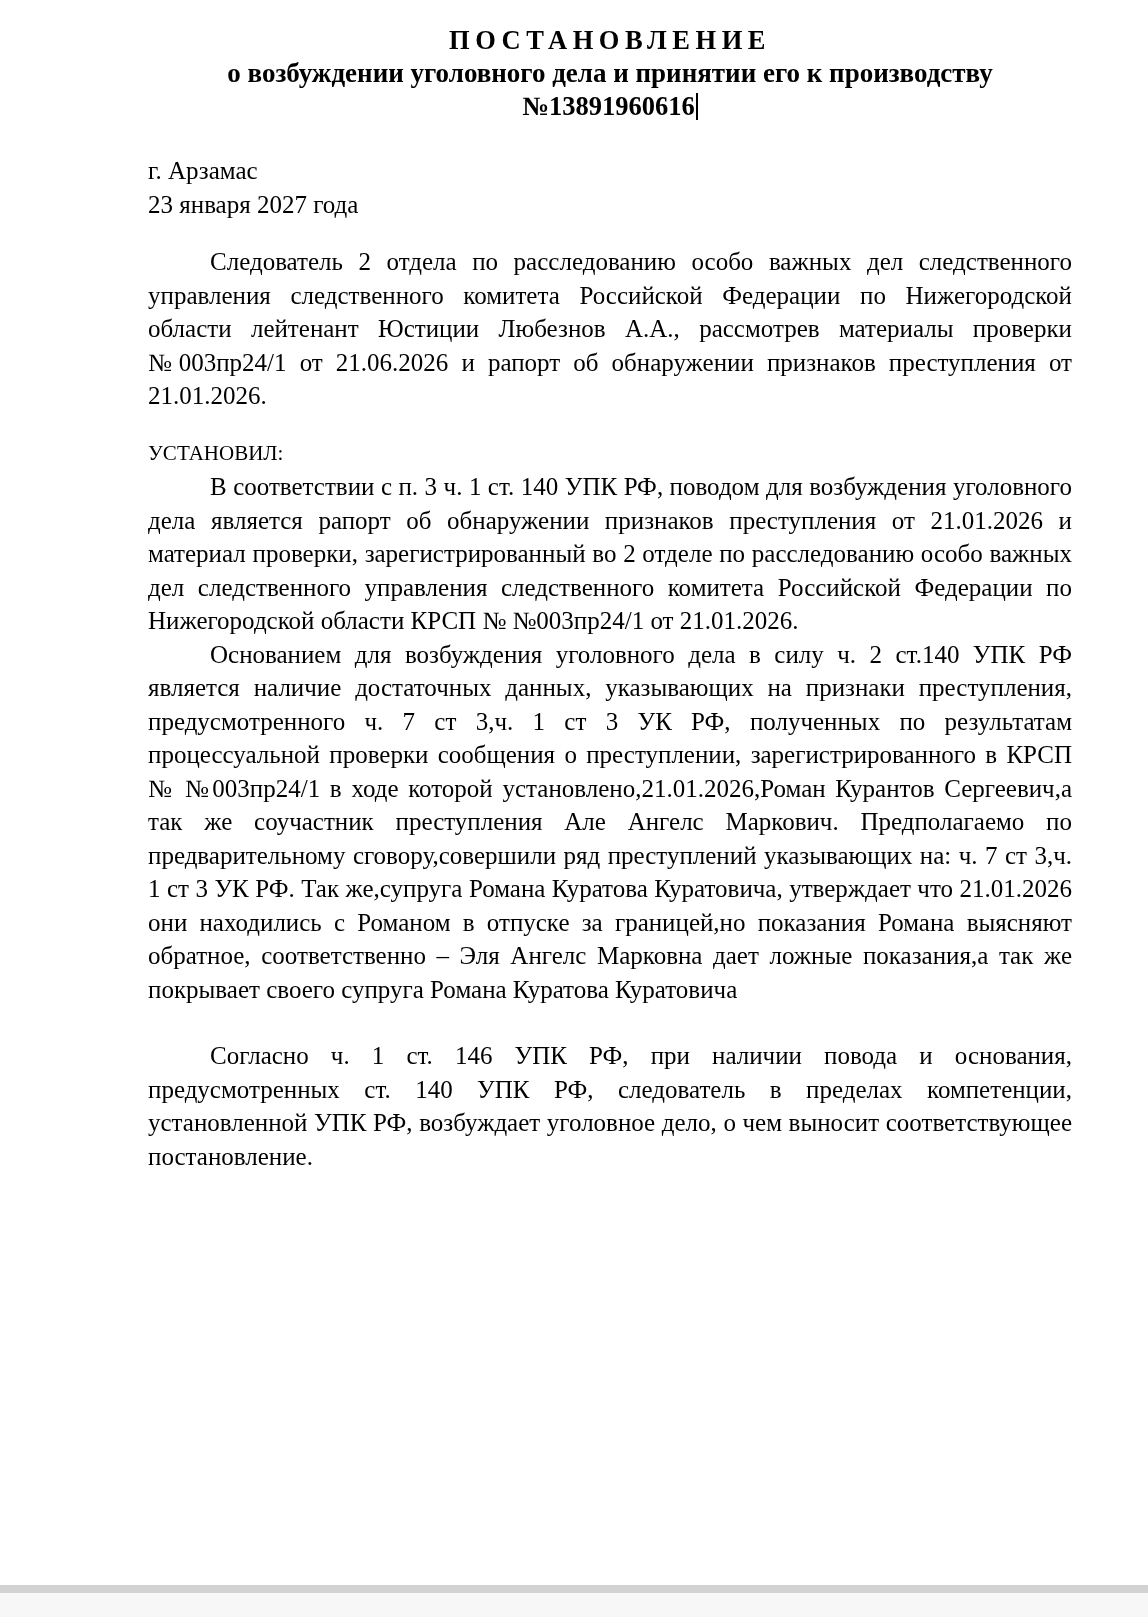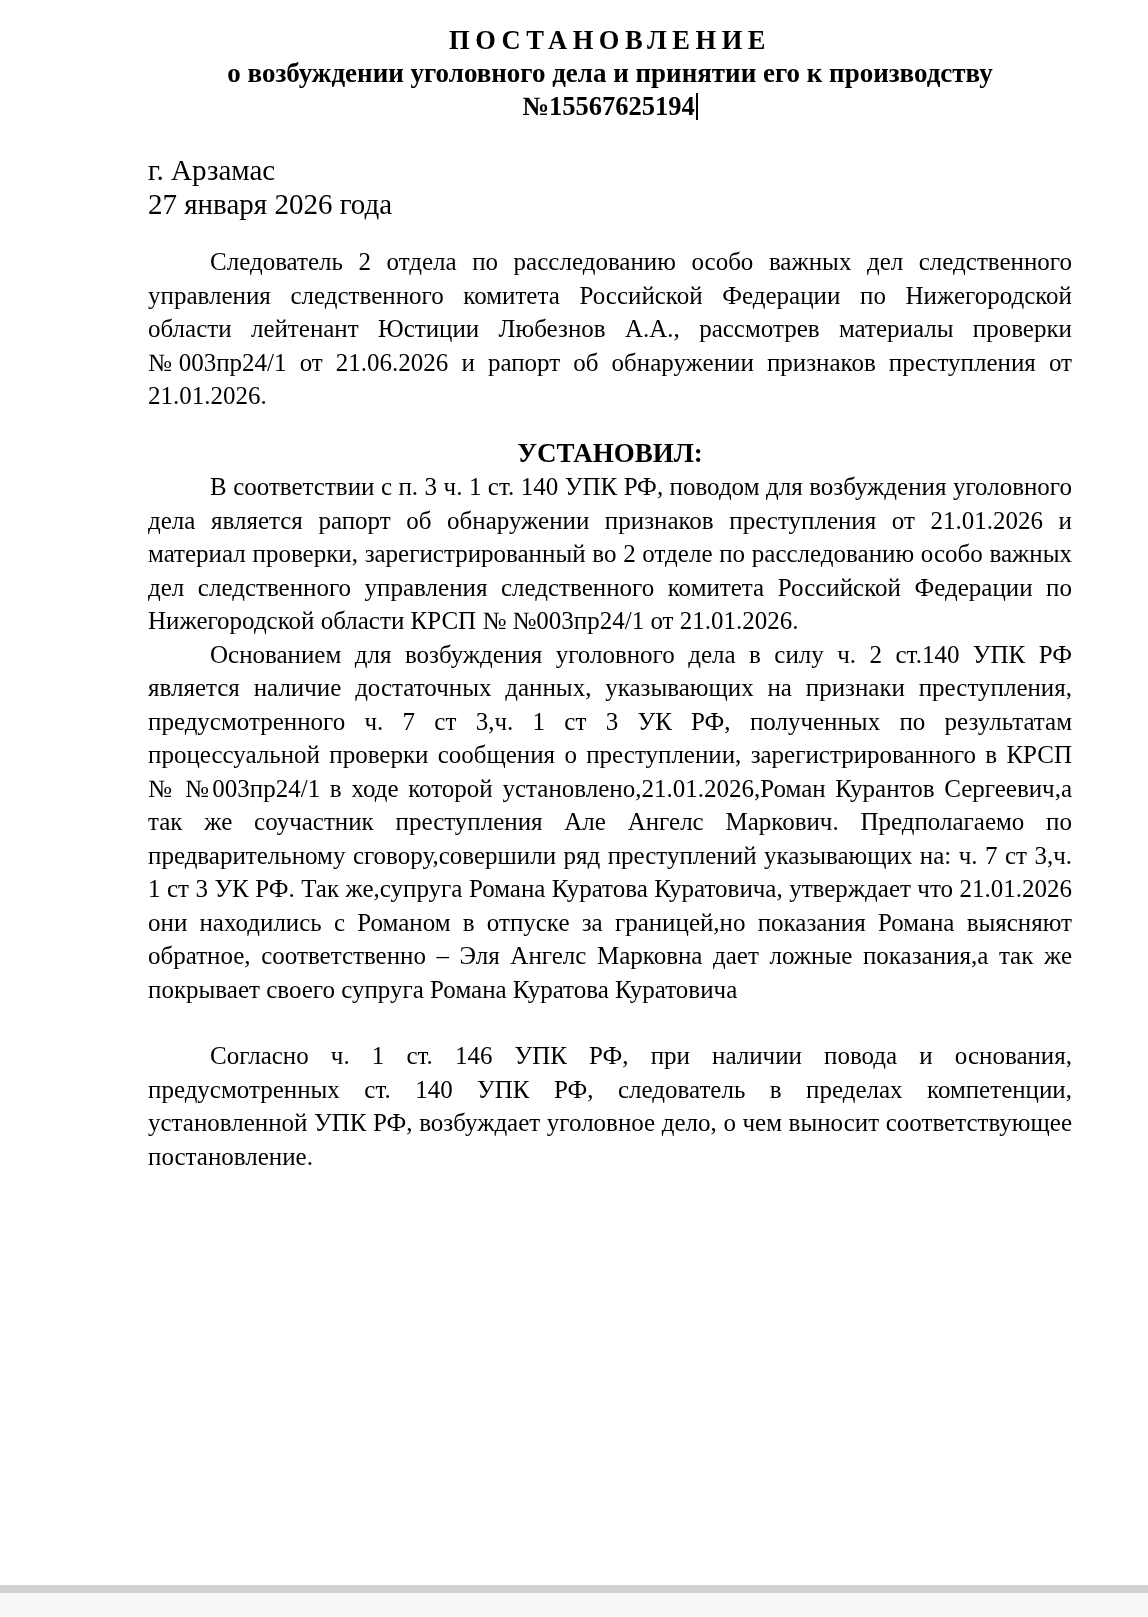--- a/index.html
+++ b/index.html
@@ -75,59 +75,58 @@
     background: #000;
     vertical-align: -5px;
     margin-left: 1px;
   }
 
   .spacer-sm { height: 24px; }
   .spacer-md { height: 31px; }
   .spacer-lg { height: 33px; }
 
   .meta-block {
-    font-size: 29px;
+    font-size: 25px;
     line-height: 33.5px;
     text-align: left;
   }
 
   .para {
     font-size: 25px;
     line-height: 33.5px;
     text-align: justify;
     text-indent: 62px;
     margin: 0;
     hyphens: none;
   }
 
   .section-head {
-    text-align: center;
-    font-weight: bold;
-    font-size: 27px;
+    font-weight: normal;
+    font-size: 21px;
     line-height: 33.5px;
     margin: 0;
   }
 </style>
 </head>
 <body>
 
 <div class="page">
   <div class="content">
 
     <div class="title-block">
       <div class="title-main">ПОСТАНОВЛЕНИЕ</div>
       <div class="title-sub">о возбуждении уголовного дела и принятии его к производству</div>
-      <div class="title-num"><span>№15567625194</span><span class="caret"></span></div>
+      <div class="title-num"><span>№13891960616</span><span class="caret"></span></div>
     </div>
 
     <div class="spacer-md"></div>
 
     <div class="meta-block">
       <div>г. Арзамас</div>
-      <div>27 января 2026 года</div>
+      <div>23 января 2027 года</div>
     </div>
 
     <div class="spacer-sm"></div>
 
     <p class="para">Следователь 2 отдела по расследованию особо важных дел следственного управления следственного комитета Российской Федерации по Нижегородской области  лейтенант Юстиции Любезнов А.А., рассмотрев материалы проверки №003пр24/1  от 21.06.2026 и рапорт об обнаружении признаков преступления от 21.01.2026.</p>
 
     <div class="spacer-sm"></div>
 
     <p class="section-head">УСТАНОВИЛ:</p>
 

